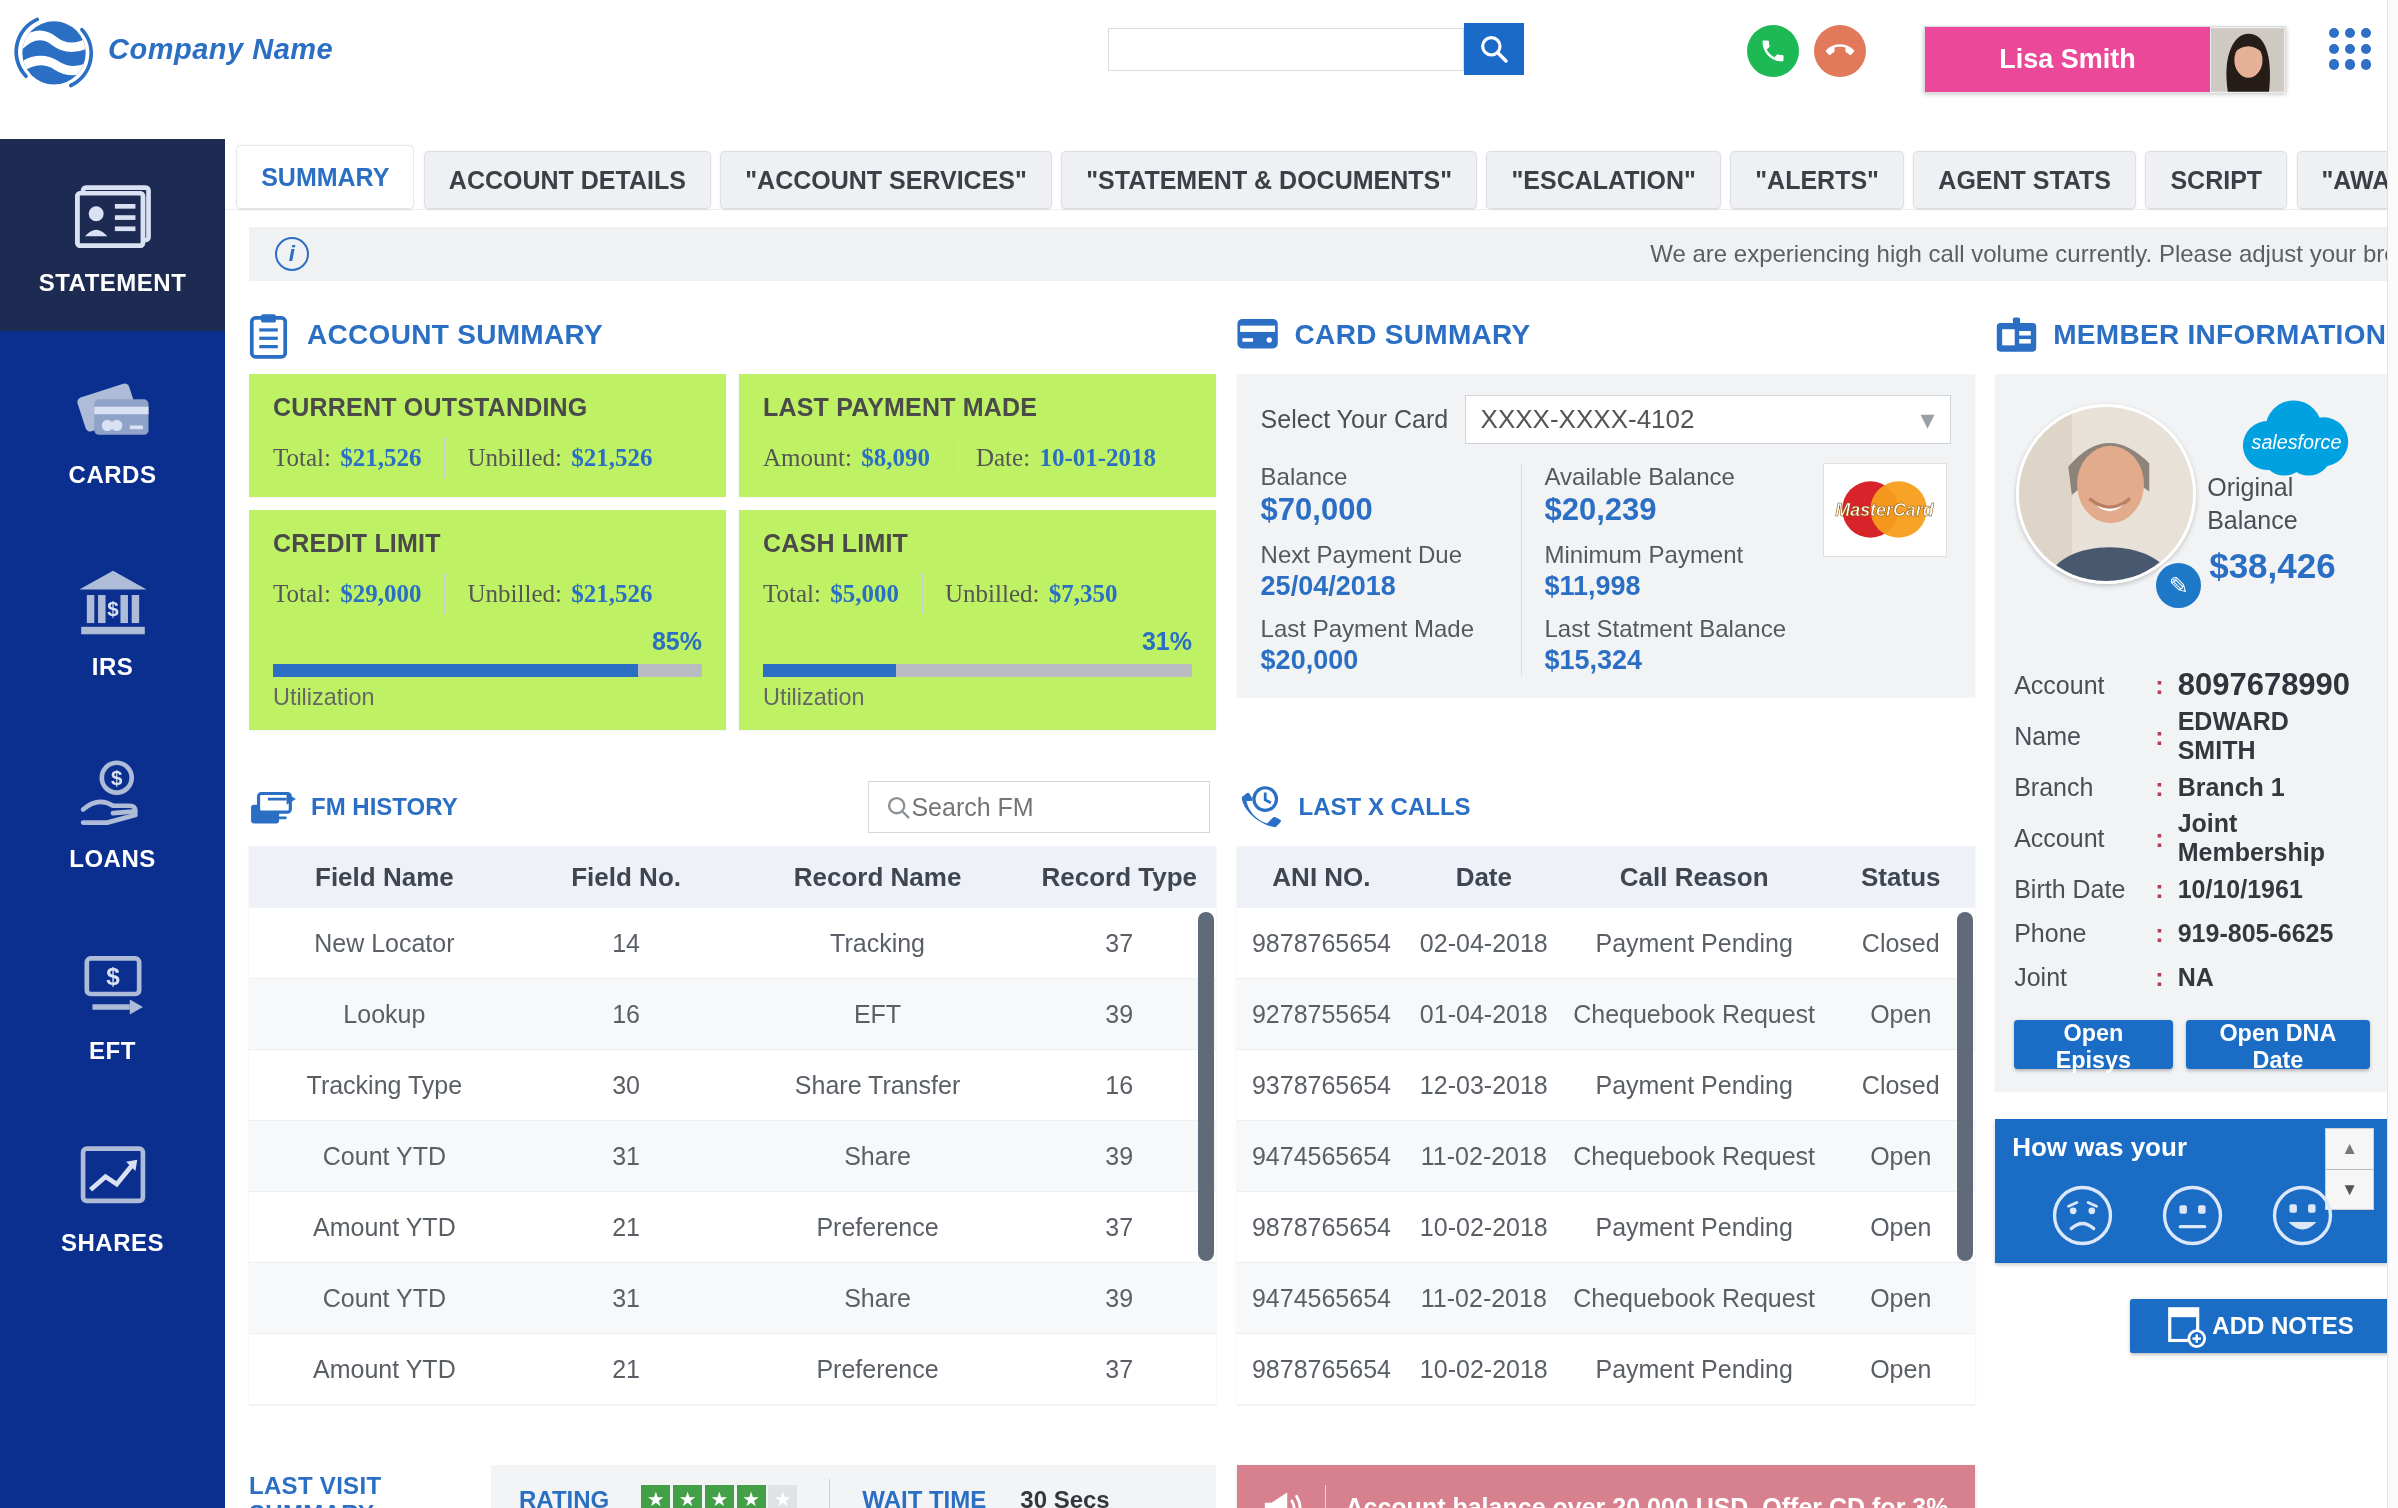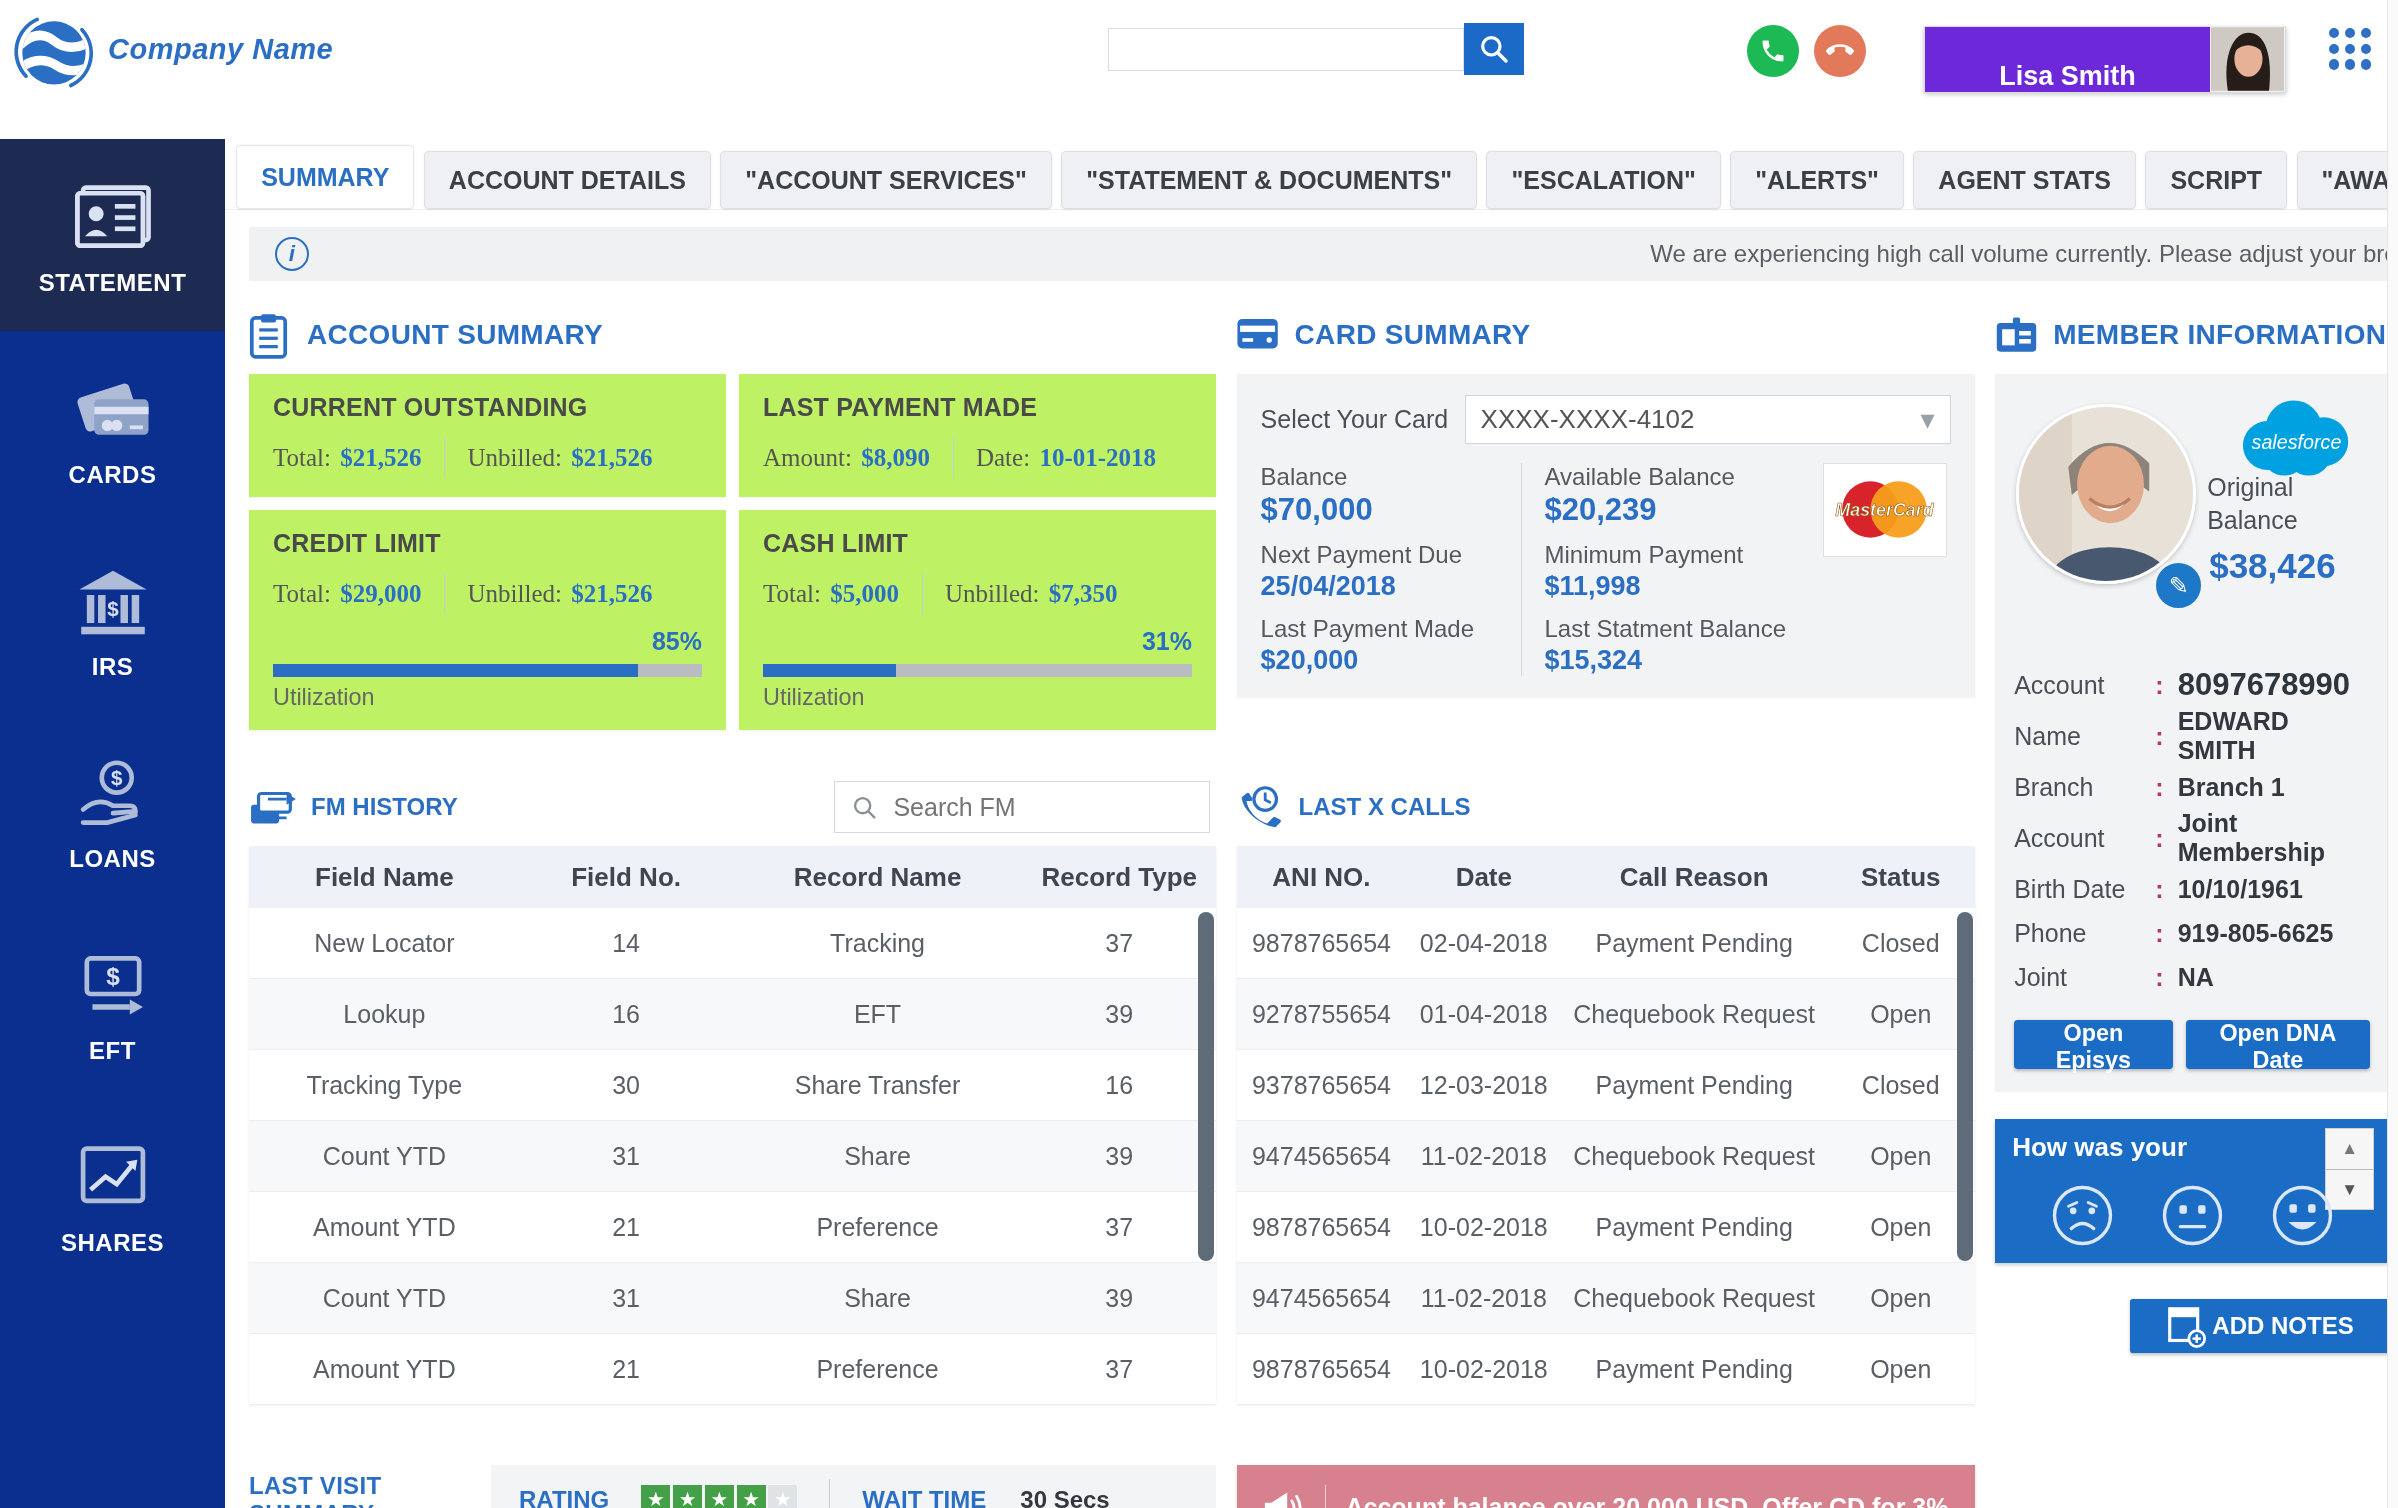--- a/index.html
+++ b/index.html
@@ -11,21 +11,21 @@
   .header { height:90px; display:flex; align-items:center; padding:0 28px 0 13px; background:#fff; }
   .logo-wrap { width:82px; height:82px; margin-top:13px; }
   .company-name { color:#2b6fc4; font-size:29px; font-weight:bold; font-style:italic; margin-left:13px; margin-top:9.4px; letter-spacing:0.5px; }
   .searchwrap { margin-left:auto; display:flex; align-items:flex-start; margin-top:13px; }
   .search-input { width:356px; height:43px; border:0.9px solid #d9dde2; background:#fff; font-size:24px; padding:0 13px; outline:none; }
   .search-btn { width:60px; height:52px; margin-top:-4.7px; background:#1b6ac7; border:none; display:flex; align-items:center; justify-content:center; cursor:pointer; }
   .phones { display:flex; gap:15px; margin-left:223px; margin-top:11.2px; }
   .phone-circle { width:52px; height:52px; border-radius:50%; display:flex; align-items:center; justify-content:center; }
   .phone-green { background:#1db954; }
   .phone-red { background:#e2795b; }
-  .user-badge { margin-left:58px; margin-top:29px; width:362px; height:67px; background:#6d28d9; display:flex; align-items:flex-end; box-shadow:0 1.9px 4.7px rgba(0,0,0,.25); border:0.9px solid #d9dde2; }
+  .user-badge { margin-left:58px; margin-top:29px; width:362px; height:67px; background:#ec4899; display:flex; align-items:center; box-shadow:0 1.9px 4.7px rgba(0,0,0,.25); border:0.9px solid #d9dde2; }
   .user-name { flex:1; text-align:center; color:#fff; font-size:27px; font-weight:600; }
   .user-photo { width:75px; height:66px; background:#fff; border:0.9px solid #eee; }
   .grid-icon { margin-left:43px; margin-top:7.5px; display:grid; grid-template-columns:repeat(3,10.3px); grid-gap:5.6px; cursor:pointer; }
   .grid-icon i { width:10.3px; height:10.3px; border-radius:50%; background:#2f6fc4; display:block; }
   .sub-spacer { height:49px; background:#fff; }
 
   
   .main-row { display:flex; height:1370px; }
   .sidebar { width:225px; background:#0b2f8f; flex:none; }
   .side-item { height:192px; display:flex; flex-direction:column; align-items:center; justify-content:center; cursor:pointer; }
@@ -102,21 +102,21 @@
   .fb-faces { position:absolute; left:0; right:0; bottom:13px; display:flex; justify-content:space-around; padding:0 32px; }
   .fb-faces svg { cursor:pointer; }
   .addnotes-row { display:flex; justify-content:flex-end; margin-top:36px; }
   .addnotes-btn { width:259px; height:54px; background:#1b6cc4; border:none; border-radius:2.8px; color:#fff; font-size:24px; font-weight:bold; display:flex; align-items:center; justify-content:center; gap:5.6px; cursor:pointer; box-shadow:0 1.9px 3.7px rgba(0,0,0,.25); }
 
   
   .tbl-head-row { display:flex; align-items:center; height:60px; margin-bottom:9.4px; }
   .tbl-head-row .t-icon { width:49px; height:47px; margin-right:13px; display:flex; align-items:center; }
   .tbl-head-row .t-text { color:#2b6fc4; font-size:24px; font-weight:bold; }
   .fm-search { margin-left:auto; margin-right:5.6px; position:relative; }
-  .fm-search input { width:376px; height:52px; border:0.9px solid #d4d8de; font-size:25px; color:#0f172a; padding:0 15px 0 58px; outline:none; }
+  .fm-search input { width:342px; height:52px; border:0.9px solid #d4d8de; font-size:25px; color:#0f172a; padding:0 15px 0 42px; outline:none; }
   .fm-search .mag { position:absolute; left:17px; top:13px; }
   .dtable { position:relative; box-shadow:0 0.9px 2.8px rgba(0,0,0,.08); }
   .thead { display:grid; background:#eef1f7; height:62px; align-items:center; font-size:26px; font-weight:bold; color:#3f4650; }
   .thead div { text-align:center; }
   .trow { display:grid; height:71px; align-items:center; font-size:25px; color:#5a5f66; background:#fff; border-bottom:1.9px solid #eceef1; cursor:default; }
   .trow:nth-child(odd) { background:#f7f8fa; }
   .trow div { text-align:center; }
   .fm-cols { grid-template-columns:28% 22% 30% 20%; }
   .call-cols { grid-template-columns:23% 21% 36% 20%; }
   .vscroll { position:absolute; right:1.9px; top:66px; width:16px; height:349px; border-radius:9.4px; background:#5f6b78; cursor:grab; }

